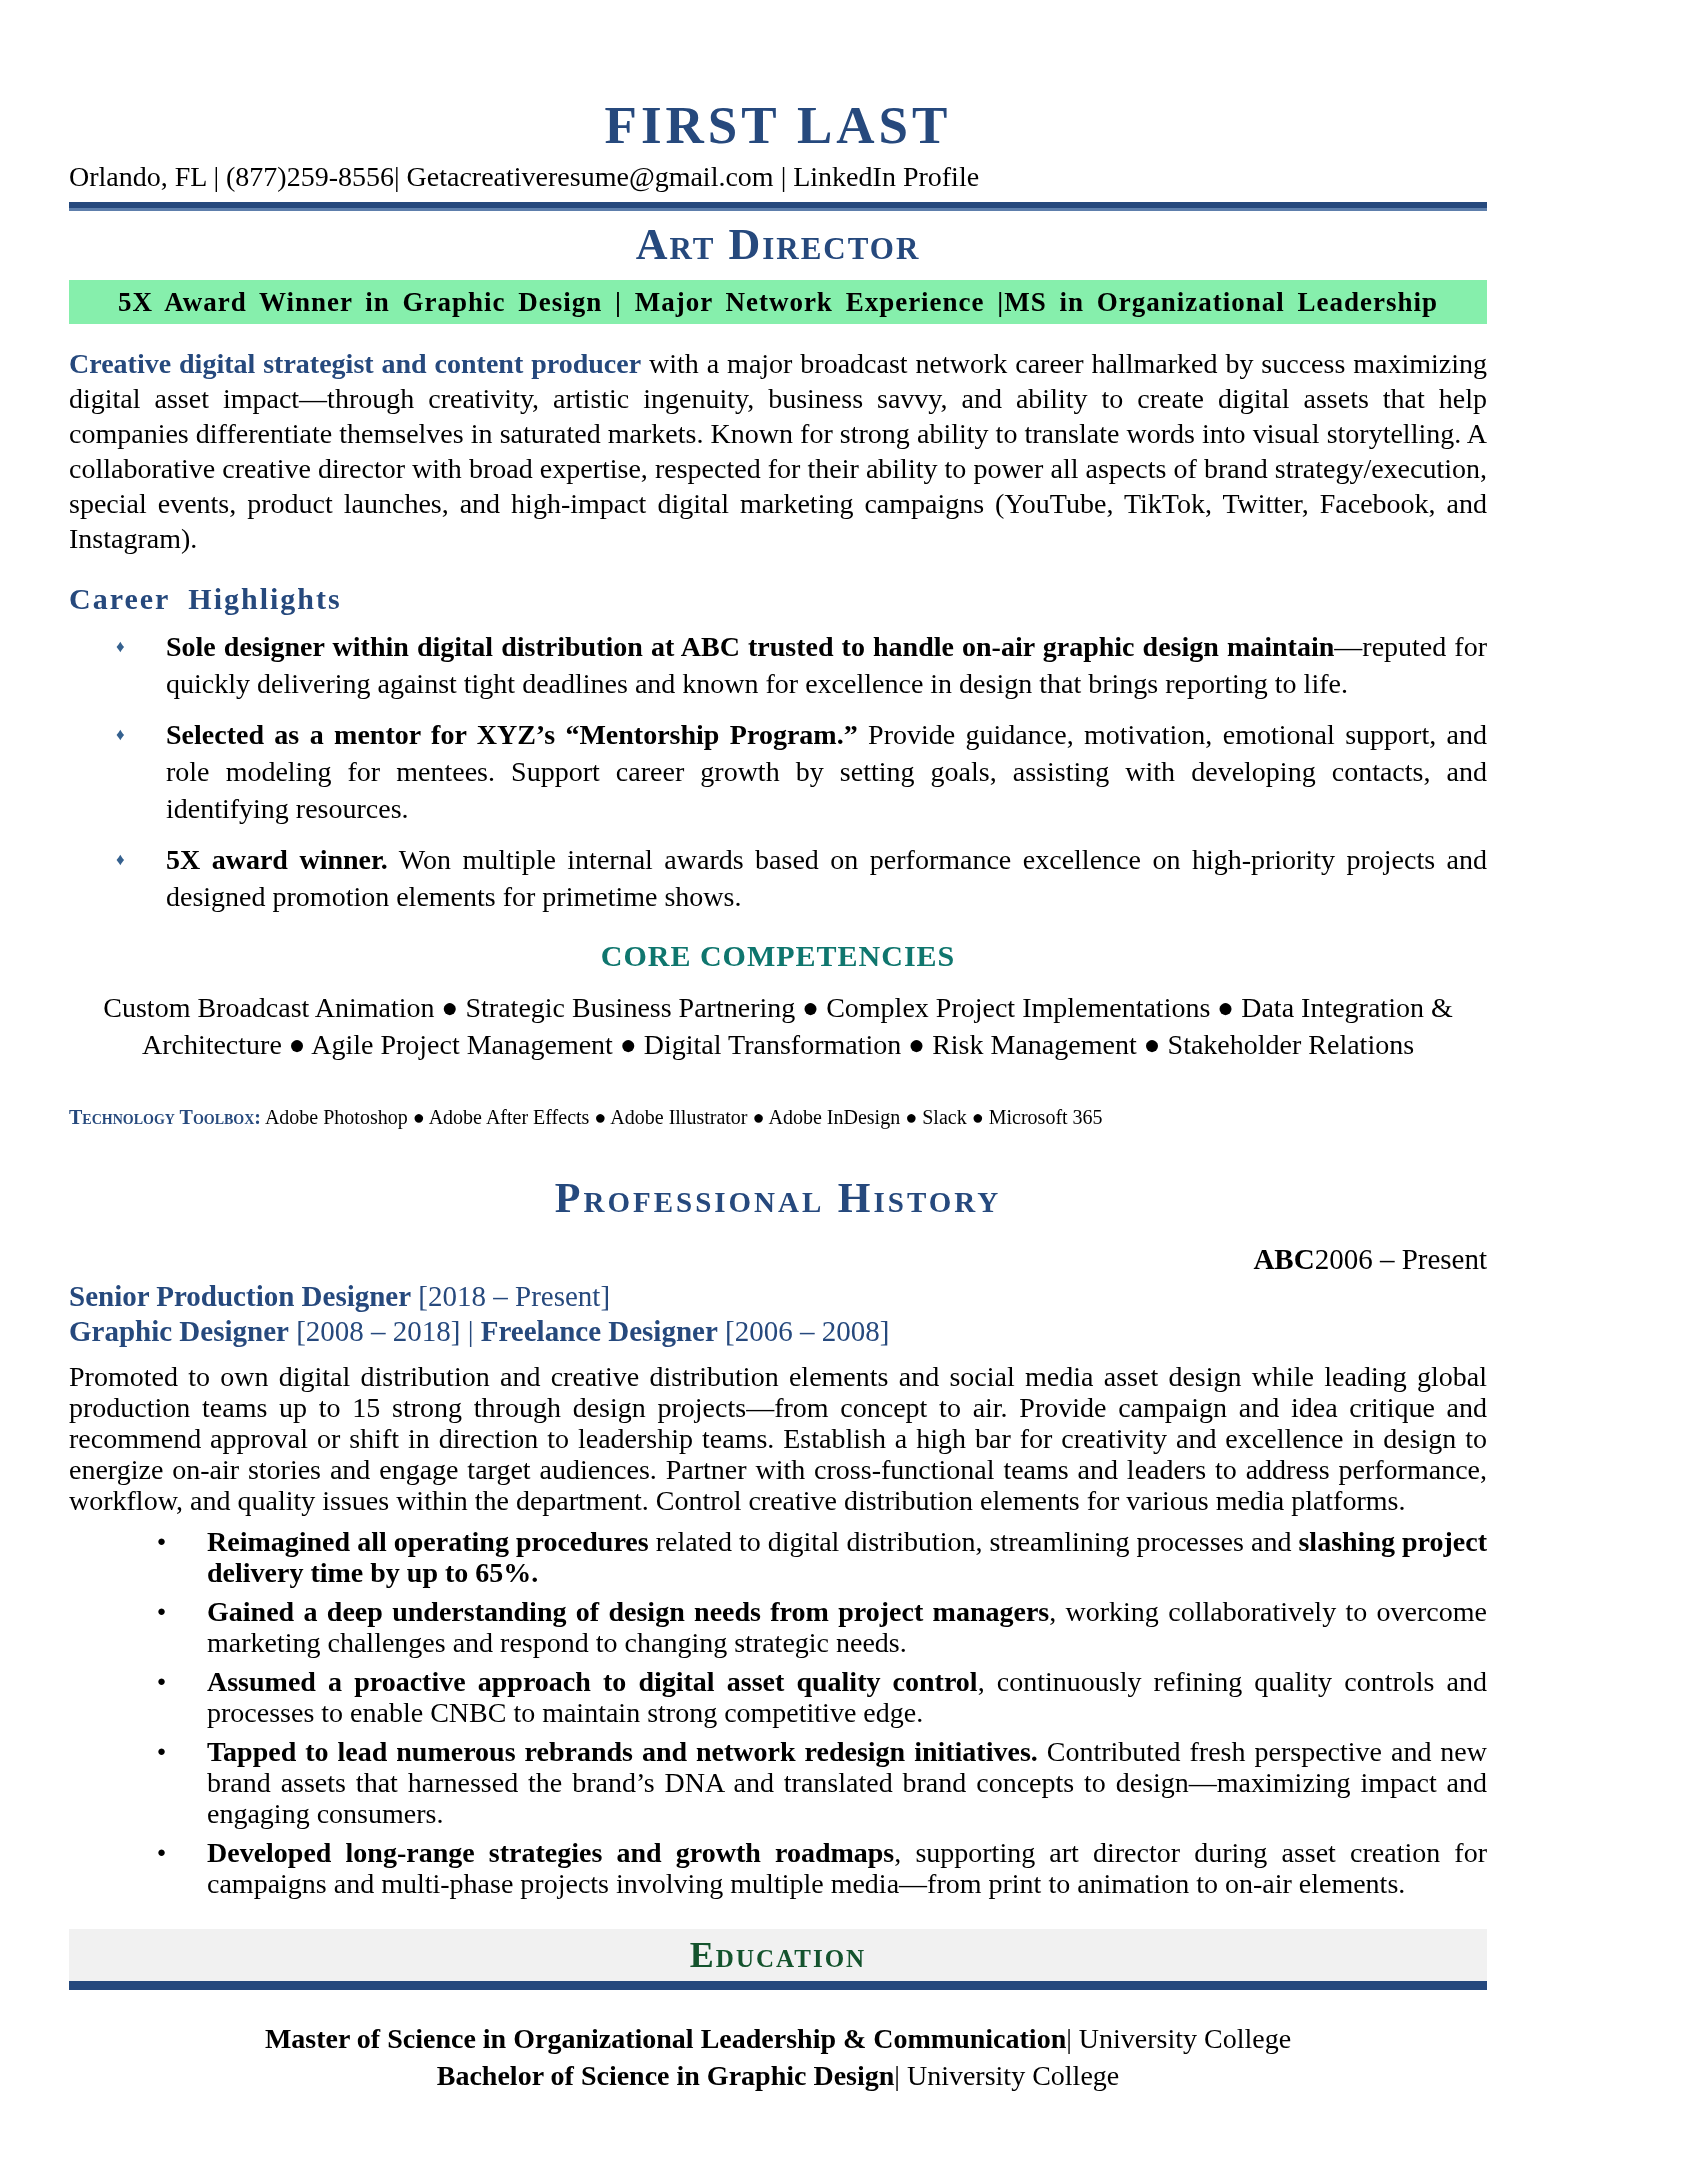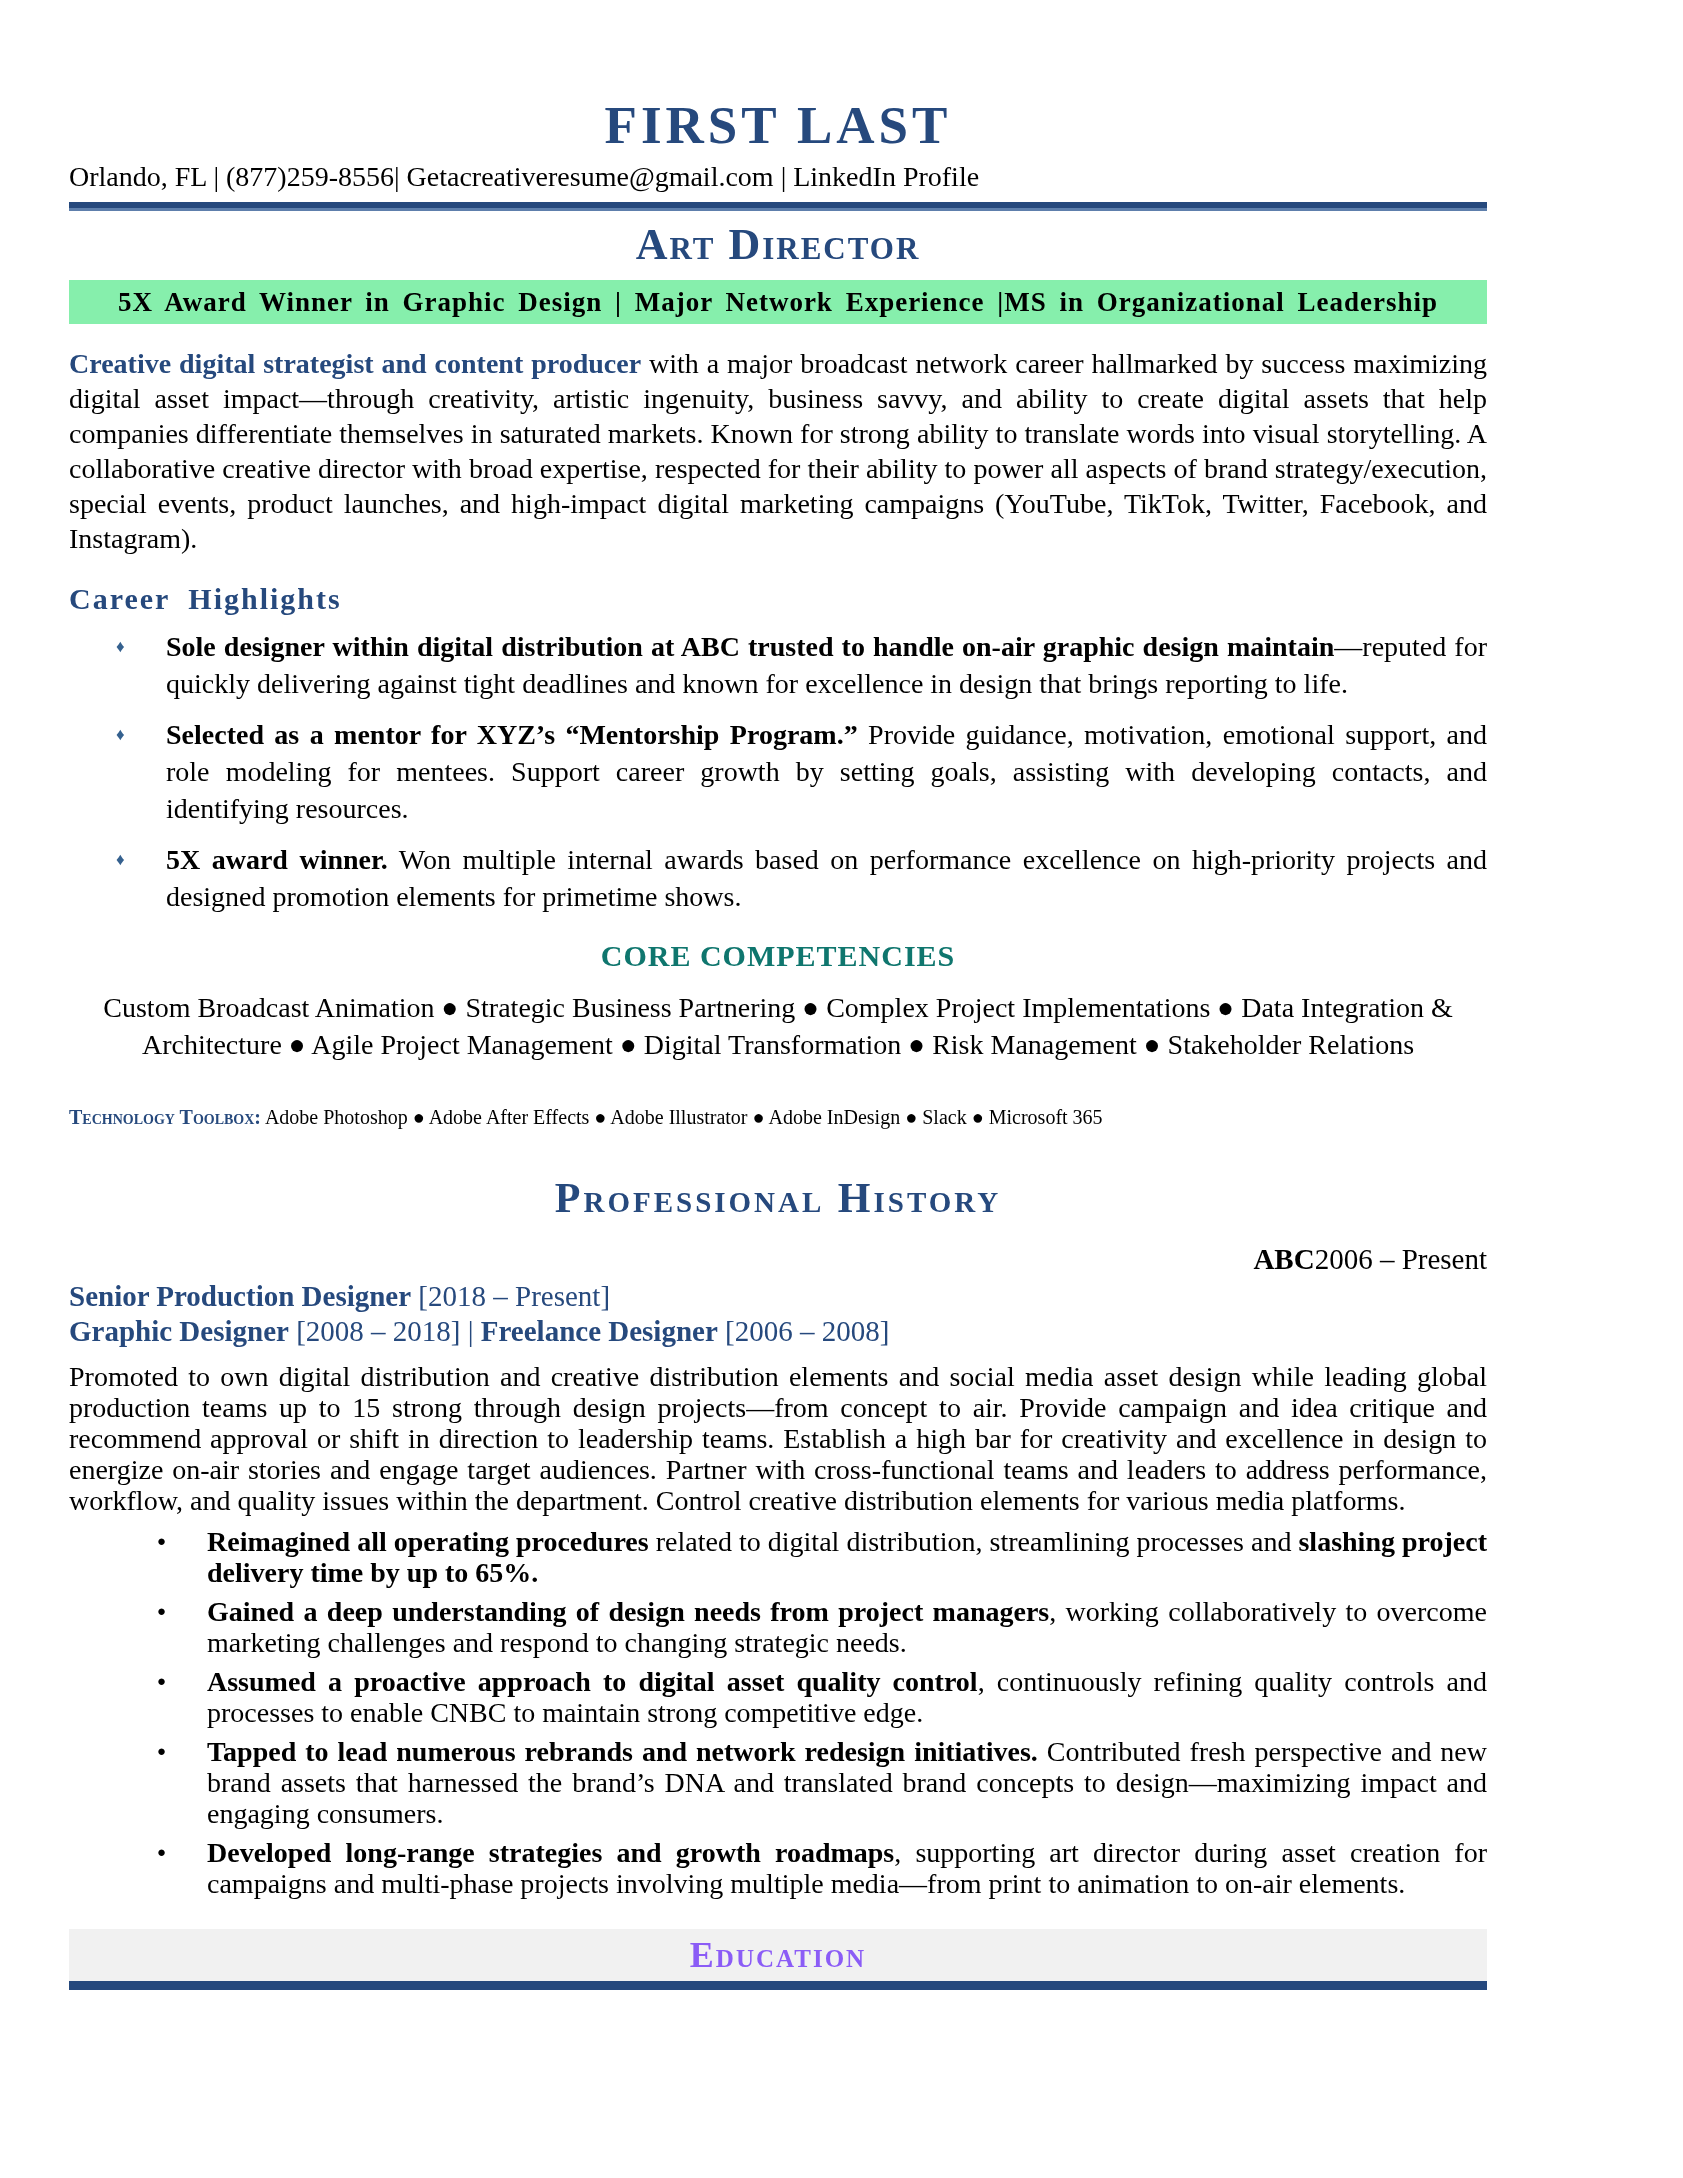--- a/index.html
+++ b/index.html
@@ -137,21 +137,21 @@
     margin-top:30px;
     background:#F1F1F1;
     text-align:center;
     padding:4px 0;
   }
   .edu-heading {
     margin:0;
     font-variant:small-caps;
     font-size:36px; font-weight:bold;
     letter-spacing:2px;
-    color:#8b5cf6;
+    color:#14532d;
     line-height:44px;
   }
   .edu-rule { height:9px; background:#26497D; }
   .degrees { margin-top:30px; text-align:center; font-size:28px; line-height:37px; }
   .degree-line { }
 </style>
 </head>
 <body>
 
 <div class="page">
@@ -217,16 +217,20 @@
         <div class="bullet-item">
           <span class="marker dot-marker">●</span>
           <p class="bullet-text"><span class="b">Developed long-range strategies and growth roadmaps</span><span>, supporting art director during asset creation for campaigns and multi-phase projects involving multiple media—from print to animation to on-air elements.</span></p>
         </div>
       </div>
 
     <div class="edu-band">
       <h3 class="edu-heading">Education</h3>
     </div>
     <div class="edu-rule"></div>
+    <div class="degrees">
+        <div class="degree-line"><span class="b">Master of Science in Organizational Leadership &amp; Communication</span><span>| University College</span></div>
+        <div class="degree-line"><span class="b">Bachelor of Science in Graphic Design</span><span>| University College</span></div>
+      </div>
 
   </div>
 </div>
 
 
 </body></html>

